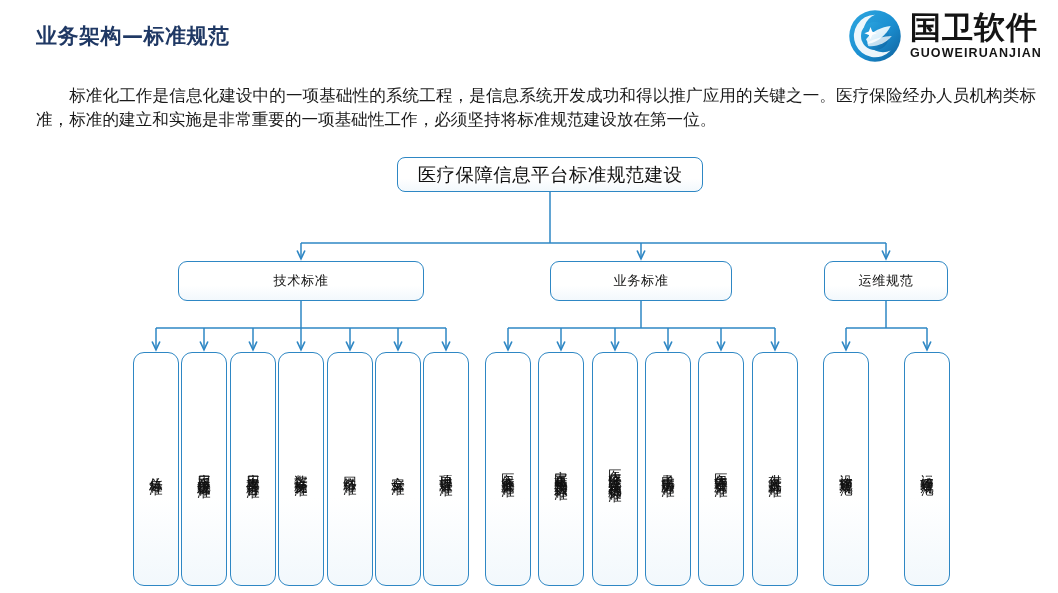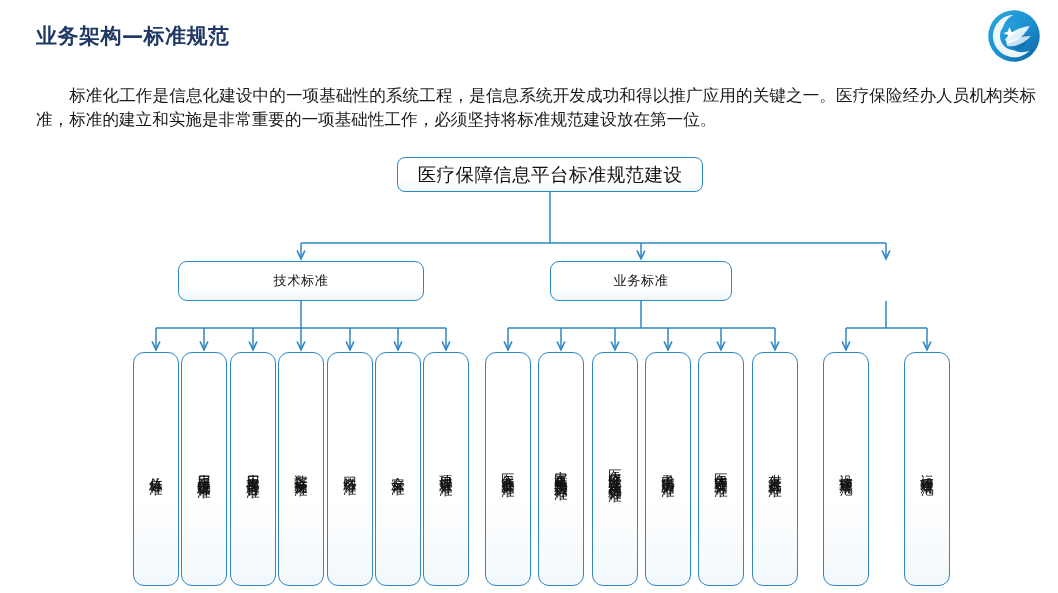--- a/index.html
+++ b/index.html
@@ -159,20 +159,24 @@
         <stop offset="100%" stop-color="#BFE4F7"></stop>
       </linearGradient>
     </defs>
     <circle cx="50" cy="50" r="46" fill="url(#embg)"></circle>
     <path d="M50 12 A38 38 0 1 0 78 76 A31 31 0 1 1 50 12 Z" fill="#ffffff" opacity="0.92"></path>
     <circle cx="50" cy="50" r="25" fill="url(#embg)"></circle>
     <path d="M34 56 C46 40 62 34 78 32 C70 48 56 60 38 64 Z" fill="url(#leafg)"></path>
     <path d="M36 62 C50 54 66 50 80 50 C70 62 54 70 38 68 Z" fill="#ffffff" opacity="0.75"></path>
     <path d="M42 34 l3 8 8 3 -8 3 -3 8 -3 -8 -8 -3 8 -3 z" fill="#ffffff"></path>
   </svg>
+  <div class="brand-text-wrap">
+    <div id="brand-name-cn">国卫软件</div>
+    <div id="brand-name-en">GUOWEIRUANJIAN</div>
+  </div>
 </div>
 
 <div id="intro-paragraph">标准化工作是信息化建设中的一项基础性的系统工程，是信息系统开发成功和得以推广应用的关键之一。医疗保险经办人员机构类标准，标准的建立和实施是非常重要的一项基础性工作，必须坚持将标准规范建设放在第一位。</div>
 
 <div id="org-chart">
 
   <svg id="connector-layer" viewBox="0 0 1058 593">
     <defs>
       <marker id="arw" markerWidth="9" markerHeight="9" refX="5.6" refY="3" orient="auto" markerUnits="strokeWidth">
         <path d="M0.6,0.4 L6.2,3 L0.6,5.6" fill="none" stroke="#2E87C4" stroke-width="1.1"></path>
@@ -217,20 +221,23 @@
   <div class="node" id="node-root">
     <span class="node-label">医疗保障信息平台标准规范建设</span>
   </div>
 
   <div class="node node-l2" id="node-branch-0" style="left:178px;width:246px;">
     <span class="node-label">技术标准</span>
   </div>
   <div class="node node-l2" id="node-branch-1" style="left:550px;width:182px;align-items:center;">
     <span class="node-label">业务标准</span>
   </div>
+  <div class="node node-l2" id="node-branch-2" style="left:824px;width:124px;">
+    <span class="node-label">运维规范</span>
+  </div>
 
   <div class="node node-leaf" style="left:133px;">
     <span class="node-label">总体标准</span>
   </div>
   <div class="node node-leaf" style="left:181px;">
     <span class="node-label">应用系统建设标准</span>
   </div>
   <div class="node node-leaf" style="left:230px;">
     <span class="node-label">应用支撑平台标准</span>
   </div>

